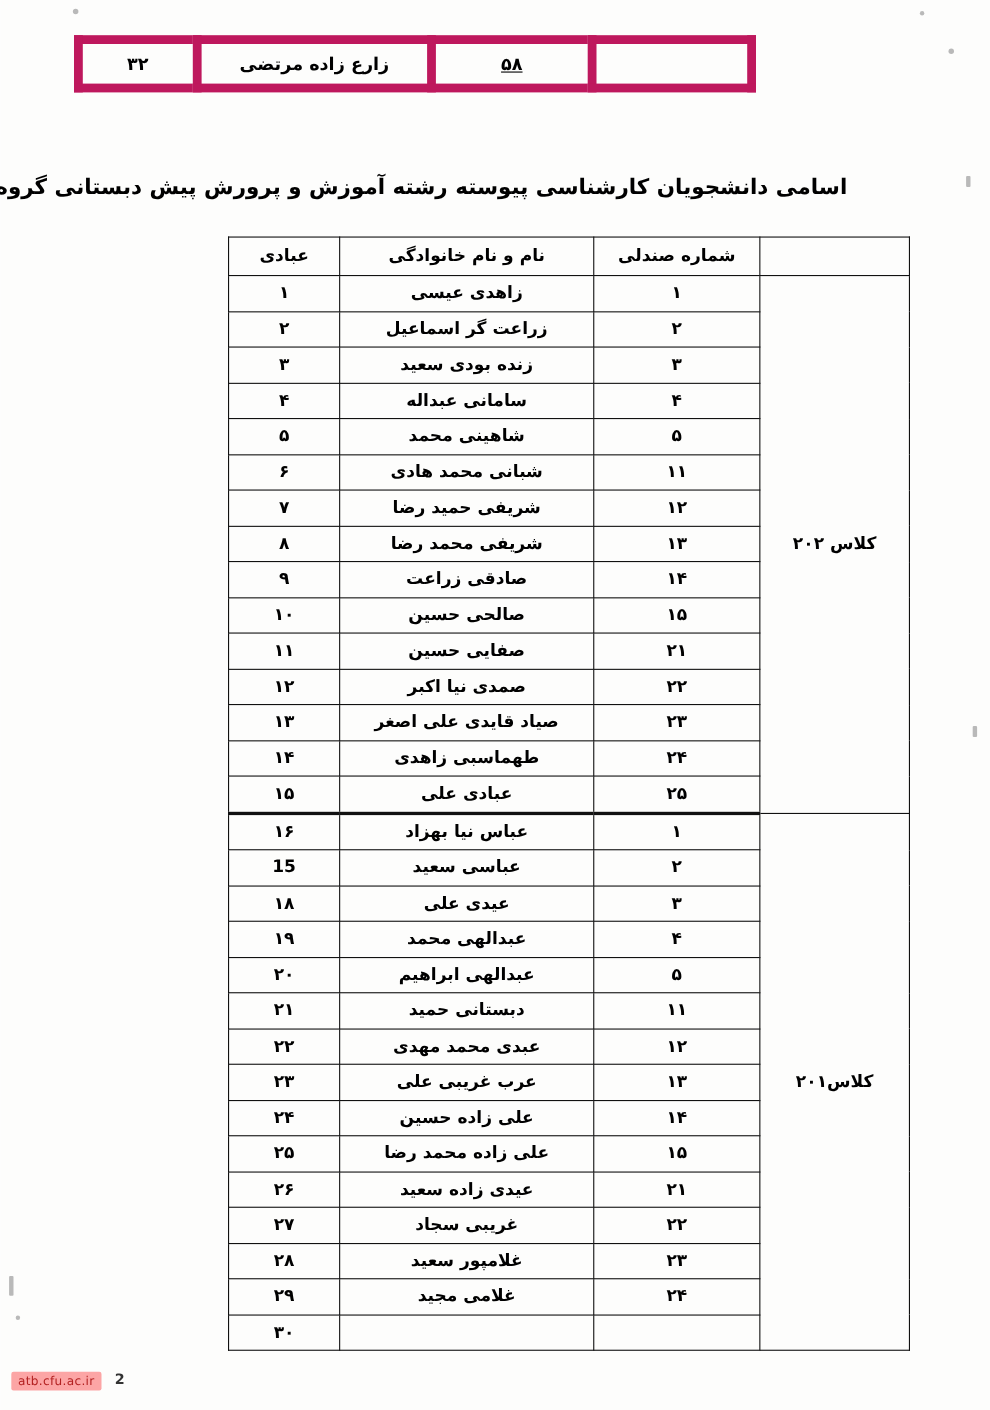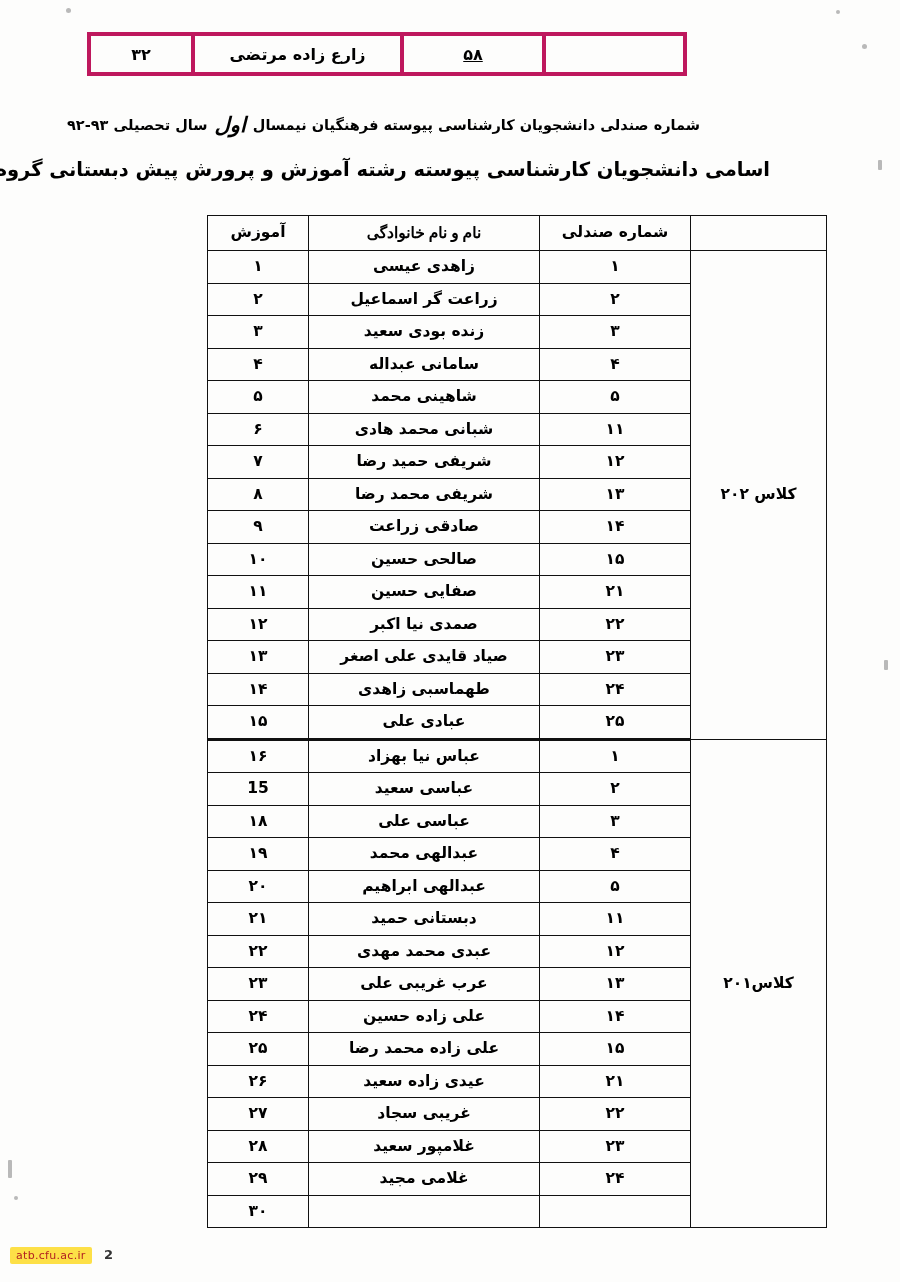--- a/index.html
+++ b/index.html
@@ -32,21 +32,21 @@
   
   .top-table {
     position: absolute;
     top: 32px;
     right: 213px;
     width: 580px;
     border-collapse: collapse;
     table-layout: fixed;
   }
   .top-table td {
-    border: 4px solid #be185d;
+    border: 8px solid #be185d;
     height: 36px;
     text-align: center;
     vertical-align: middle;
     font-size: 16px;
     font-weight: bold;
     padding: 0;
   }
   .col-seat  { width: 138px; text-decoration: underline; }
   .col-name  { width: 205px; }
   .col-row   { width: 100px; }
@@ -103,21 +103,21 @@
     font-weight: bold;
     height: 31.5px;
     line-height: 1.1;
   }
   .main-table th {
     font-size: 15.5px;
     height: 34px;
   }
   .c-class { width: 135px; }
   .c-seat  { width: 150px; margin-top: 32px; }
-  .c-name  { width: 230px; font-family: Liberation Serif, serif; }
+  .c-name  { width: 230px; }
   .c-row   { width: 100px; }
 
   .class-cell {
     font-size: 20px;
     font-weight: bold;
     letter-spacing: -0.5px;
   }
   .group-end td,
   .group-end th {
     border-bottom: 3.5px solid #111;
@@ -129,21 +129,21 @@
 
   
   .footer-mark {
     position: absolute;
     bottom: 18px;
     left: 10px;
     direction: ltr;
     font-family: "DejaVu Sans", "Liberation Sans", sans-serif;
     font-size: 11px;
     color: #b32121;
-    background: #fde047;
+    background: #fca5a5;
     padding: 2px 6px 2px 6px;
     border-radius: 2px;
     letter-spacing: 0.3px;
   }
   .page-number {
     position: absolute;
     bottom: 20px;
     left: 104px;
     font-size: 13px;
     font-weight: bold;
@@ -167,35 +167,30 @@
     <tbody>
       <tr>
         <td class="col-blank"></td>
         <td class="col-seat">۵۸</td>
         <td class="col-name">زارع زاده مرتضی</td>
         <td class="col-row">۳۲</td>
       </tr>
     </tbody>
   </table>
 
-  <div class="heading-line1">
-    <span>شماره صندلی دانشجویان کارشناسی پیوسته فرهنگیان نیمسال</span>
-    <span class="cursive">اول</span>
-    <span>سال تحصیلی ۹۳-۹۲</span>
-  </div>
 
   <div class="heading-line2">اسامی دانشجویان کارشناسی پیوسته رشته آموزش و پرورش پیش دبستانی گروه ۳</div>
 
   <table class="main-table">
     <thead>
       <tr>
         <th class="c-class"></th>
         <th class="c-seat">شماره صندلی</th>
         <th class="c-name">نام و نام خانوادگی</th>
-        <th class="c-row">آموزش</th>
+        <th class="c-row">عبادی</th>
       </tr>
     </thead>
     <tbody>
 
       <tr>
         <td class="class-cell" rowspan="15">کلاس ۲۰۲</td>
         <td>۱</td>
         <td>زاهدی عیسی</td>
         <td>۱</td>
       </tr>
@@ -276,21 +271,21 @@
         <td>عباس نیا بهزاد</td>
         <td>۱۶</td>
       </tr>
       <tr>
         <td>۲</td>
         <td>عباسی سعید</td>
         <td>15</td>
       </tr>
       <tr>
         <td>۳</td>
-        <td>عباسی علی</td>
+        <td>عیدی علی</td>
         <td>۱۸</td>
       </tr>
       <tr>
         <td>۴</td>
         <td>عبدالهی محمد</td>
         <td>۱۹</td>
       </tr>
       <tr>
         <td>۵</td>
         <td>عبدالهی ابراهیم</td>

